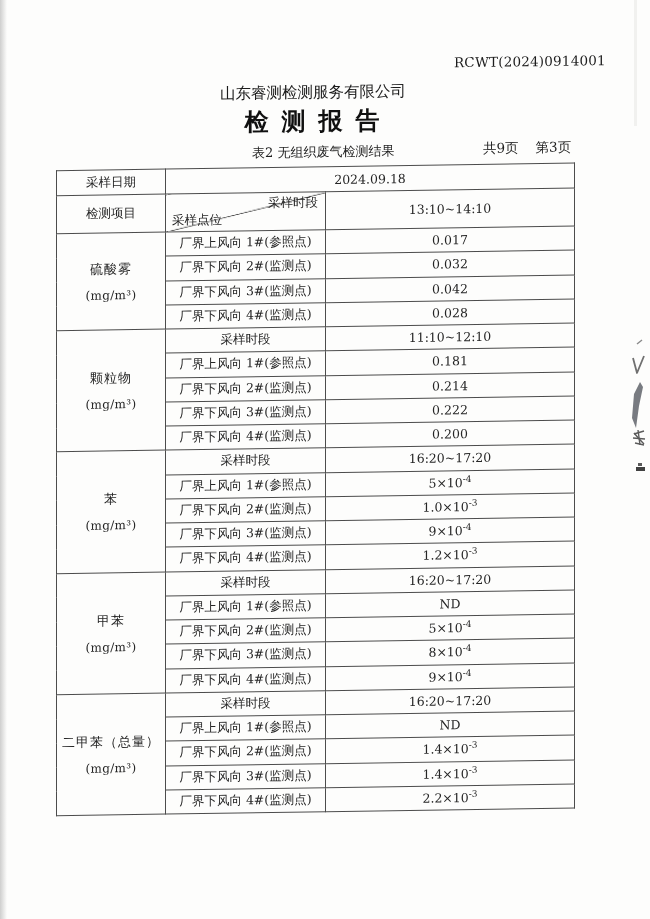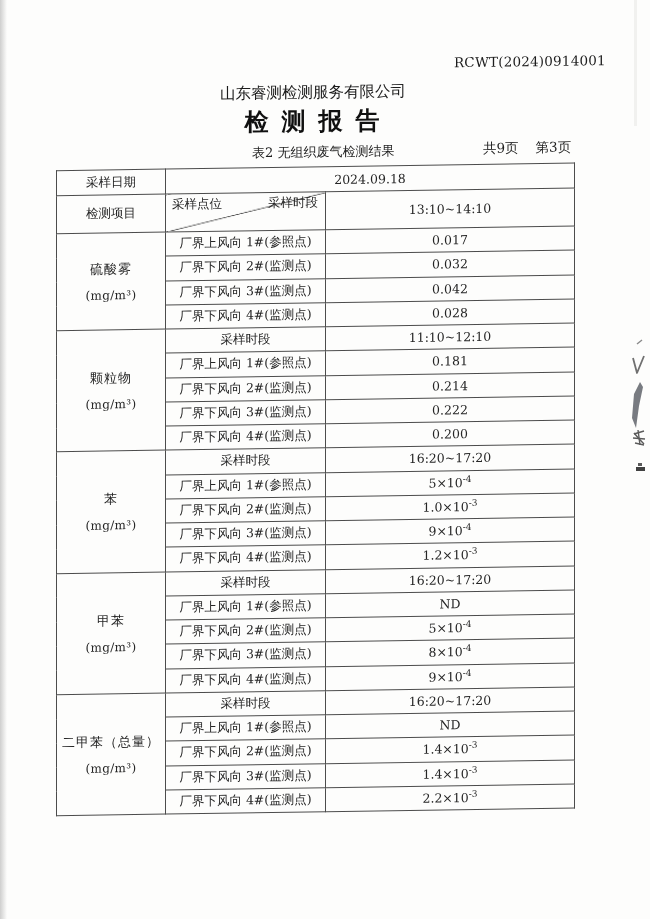--- a/index.html
+++ b/index.html
@@ -63,21 +63,21 @@
   tr.dr{height:24.25px;}
   td.diag{
     position:relative;
     background:linear-gradient(to bottom right,
       transparent calc(50% - 0.7px),
       #4c4c4c calc(50% - 0.1px),
       #4c4c4c calc(50% + 0.1px),
       transparent calc(50% + 0.7px));
   }
   .diag-top{position:absolute;top:2px;right:7px;font-size:12.5px;}
-  .diag-bot{position:absolute;bottom:18px;left:6px;font-size:12.5px;}
+  .diag-bot{position:absolute;bottom:2px;left:6px;font-size:12.5px;}
   .sec-name{font-size:13px;letter-spacing:1px;}
   .sec-unit{font-size:12px;margin-top:10px;letter-spacing:.3px;}
   td sup{font-size:9px;line-height:0;}
 </style>
 </head>
 <body>
 
 <div class="edge-strip"></div>
 <div class="faint-line"></div>
 <svg class="marks-svg" width="35" height="160" viewBox="0 0 35 160">

